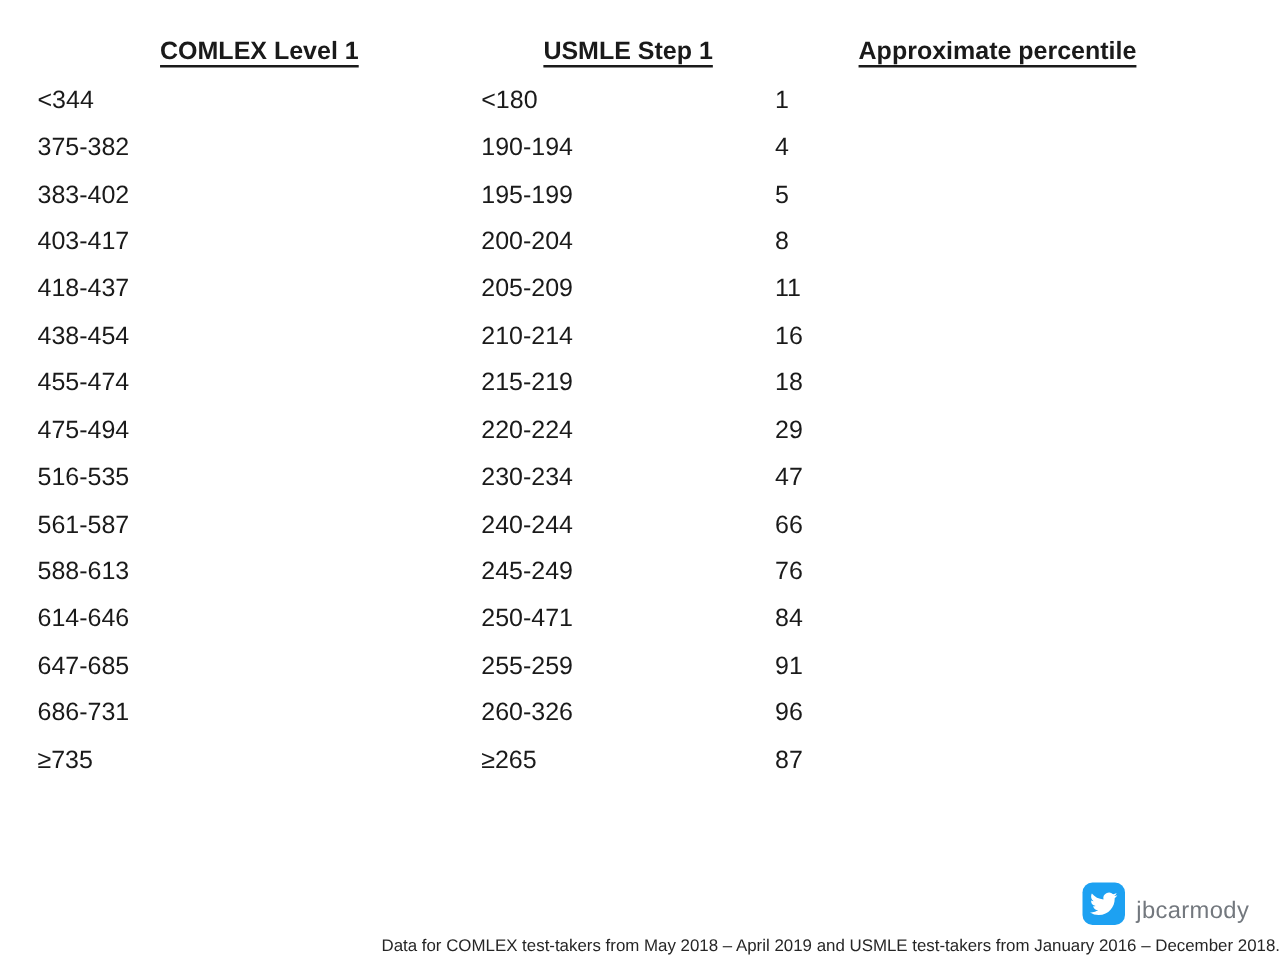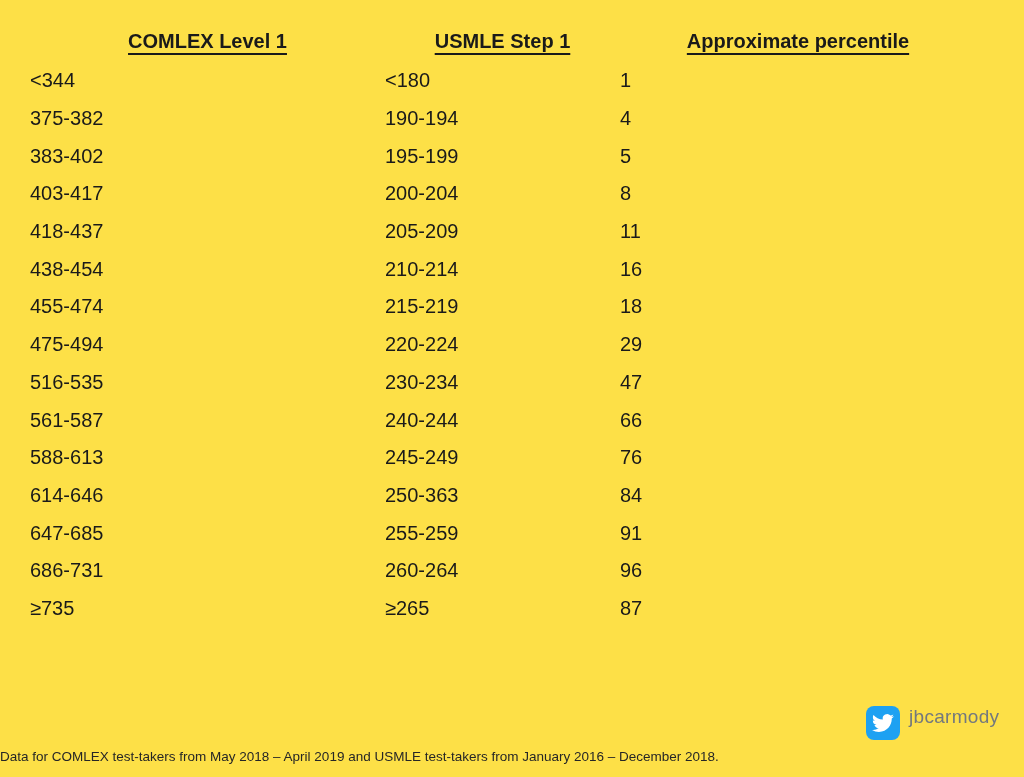--- a/index.html
+++ b/index.html
@@ -1,21 +1,21 @@
 <!DOCTYPE html>
 <html><head>
 <meta charset="utf-8">
 <style>
   * { margin: 0; padding: 0; box-sizing: border-box; }
   html, body { background: #e9e9e9; }
   .slide {
     position: relative;
     width: 1024px;
     height: 777px;
-    background: #fde047;
+    background: #ffffff;
     font-family: "Liberation Sans", sans-serif;
     color: #1a1a1a;
     overflow: hidden;
     margin: 0 auto;
   }
   table.score-table {
     position: absolute;
     top: 20px;
     left: 30px;
     width: 946px;
@@ -41,21 +41,21 @@
     height: 37.7px;
     text-align: left;
     vertical-align: middle;
     white-space: nowrap;
   }
   .attribution {
     position: absolute;
     left: 866px;
     top: 706px;
     display: flex;
-    align-items: flex-start;
+    align-items: flex-end;
     gap: 9px;
   }
   .twitter-badge {
     width: 34px;
     height: 34px;
     border-radius: 8px;
     display: flex;
     align-items: center;
     justify-content: center;
     flex: 0 0 auto;
@@ -63,21 +63,21 @@
   .twitter-badge svg { width: 22px; height: 22px; fill: #ffffff; }
   .handle {
     font-size: 19px;
     letter-spacing: 0.3px;
   }
   .footnote {
     position: absolute;
     left: 0;
     right: 0;
     top: 749px;
-    text-align: left;
+    text-align: right;
     font-size: 13.5px;
     color: #262626;
   }
 </style>
 </head>
 <body>
 
 <div class="slide">
 
   <table class="score-table">
@@ -144,31 +144,31 @@
           <td>240-244</td>
           <td>66</td>
         </tr>
         <tr>
           <td>588-613</td>
           <td>245-249</td>
           <td>76</td>
         </tr>
         <tr>
           <td>614-646</td>
-          <td>250-363</td>
+          <td>250-471</td>
           <td>84</td>
         </tr>
         <tr>
           <td>647-685</td>
           <td>255-259</td>
           <td>91</td>
         </tr>
         <tr>
           <td>686-731</td>
-          <td>260-264</td>
+          <td>260-326</td>
           <td>96</td>
         </tr>
         <tr>
           <td>≥735</td>
           <td>≥265</td>
           <td>87</td>
         </tr>
       </tbody>
   </table>
 

